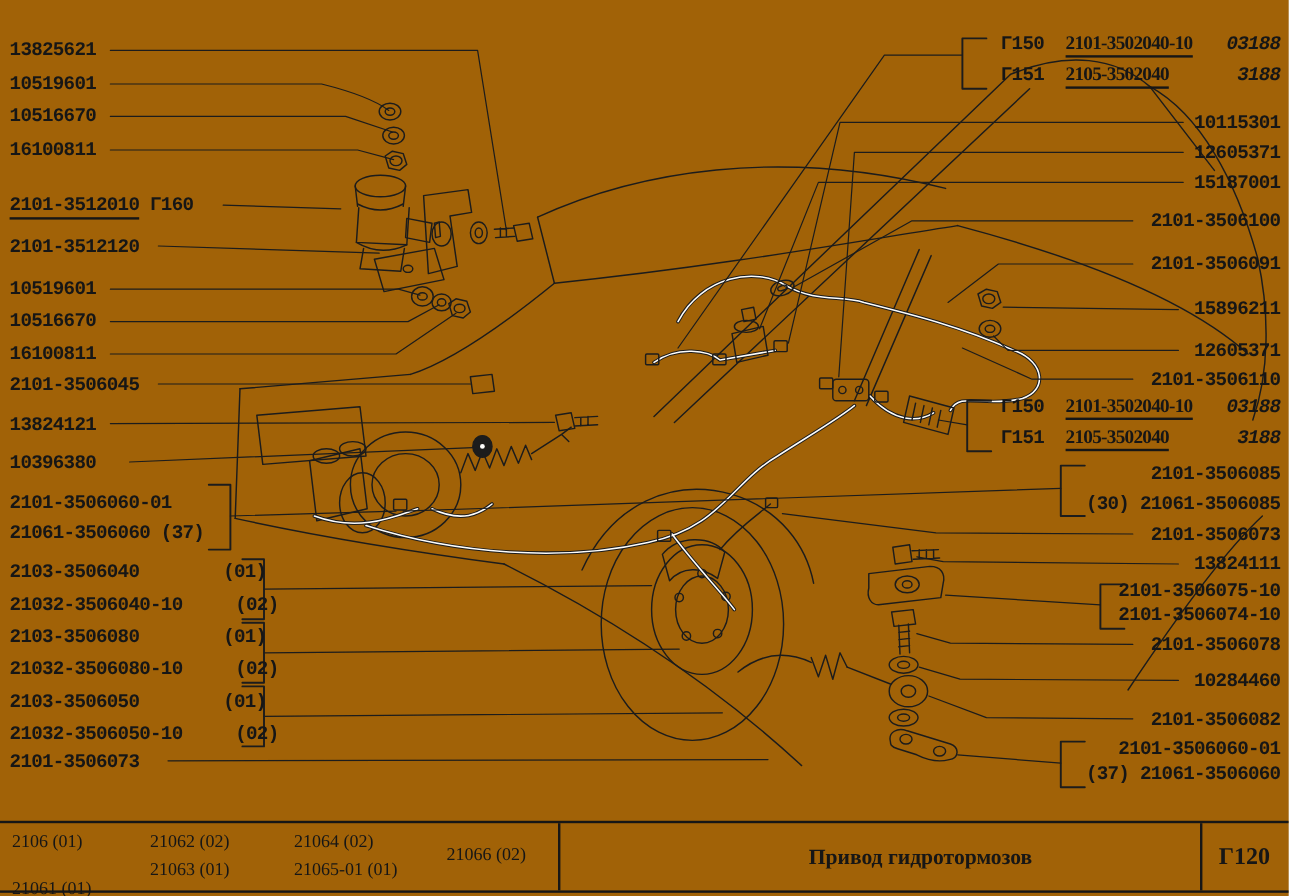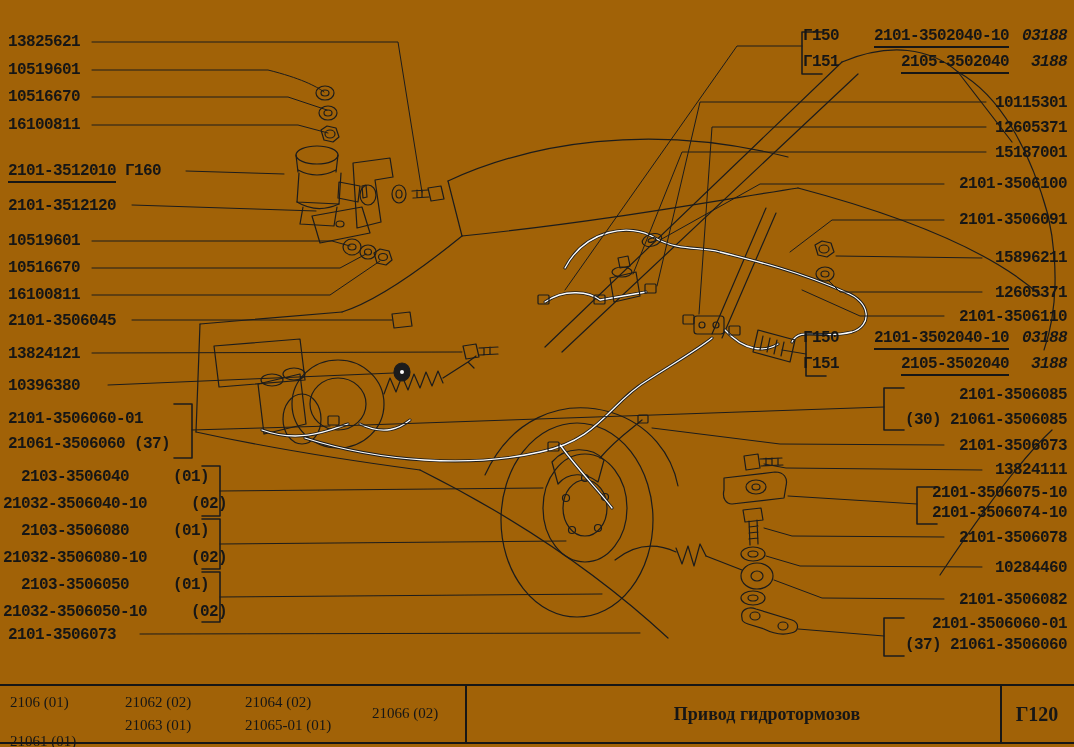--- a/index.html
+++ b/index.html
@@ -3,26 +3,26 @@
 <meta charset="utf-8">
 <style>
   html,body{margin:0;padding:0;background:#e8e8e8;}
   #page{position:relative;width:1074px;height:747px;background:#a16207;overflow:hidden;
         font-family:"Liberation Mono",monospace;color:#161616;}
   svg{position:absolute;left:0;top:0;}
   .lbl{position:absolute;font:700 16px/1.1 "Liberation Mono",monospace;letter-spacing:-0.6px;
        white-space:nowrap;color:#161616;}
   .ll{left:8px;}
   .rl{right:7px;text-align:right;}
-  .pair{display:flex;justify-content:center;width:214px;gap:44px;}
+  .pair{display:flex;justify-content:space-between;width:214px;gap:44px;}
   .u{border-bottom:2px solid #161616;padding-bottom:1px;}
   .gblock{position:absolute;right:7px;width:264px;}
-  .grow{display:flex;align-items:baseline;height:26px;}
+  .grow{display:flex;align-items:baseline;height:26px;padding-left:31px;}
   .gref{width:54px;}
-  .gpart{flex:1;text-align:right;}
+  .gpart{flex:1;text-align:left;font-family:Liberation Serif, serif;}
   .gsuf{width:58px;text-align:right;font-style:italic;}
   .footer{position:absolute;left:0;top:684px;width:1074px;height:56px;
           border-top:2px solid #161616;border-bottom:2px solid #161616;
           font-family:"Liberation Serif",serif;}
   .fdiv{position:absolute;top:0;height:56px;border-left:2px solid #161616;}
   .fmodel{position:absolute;font:15px/1 "Liberation Serif",serif;color:#161616;white-space:nowrap;}
   .ftitle{position:absolute;left:465px;top:0;width:604px;height:56px;display:flex;
           align-items:center;justify-content:center;font:700 18px "Liberation Serif",serif;}
   .fcode{position:absolute;left:1000px;top:0;width:74px;height:56px;display:flex;
          align-items:center;justify-content:center;font:700 20px "Liberation Serif",serif;}

